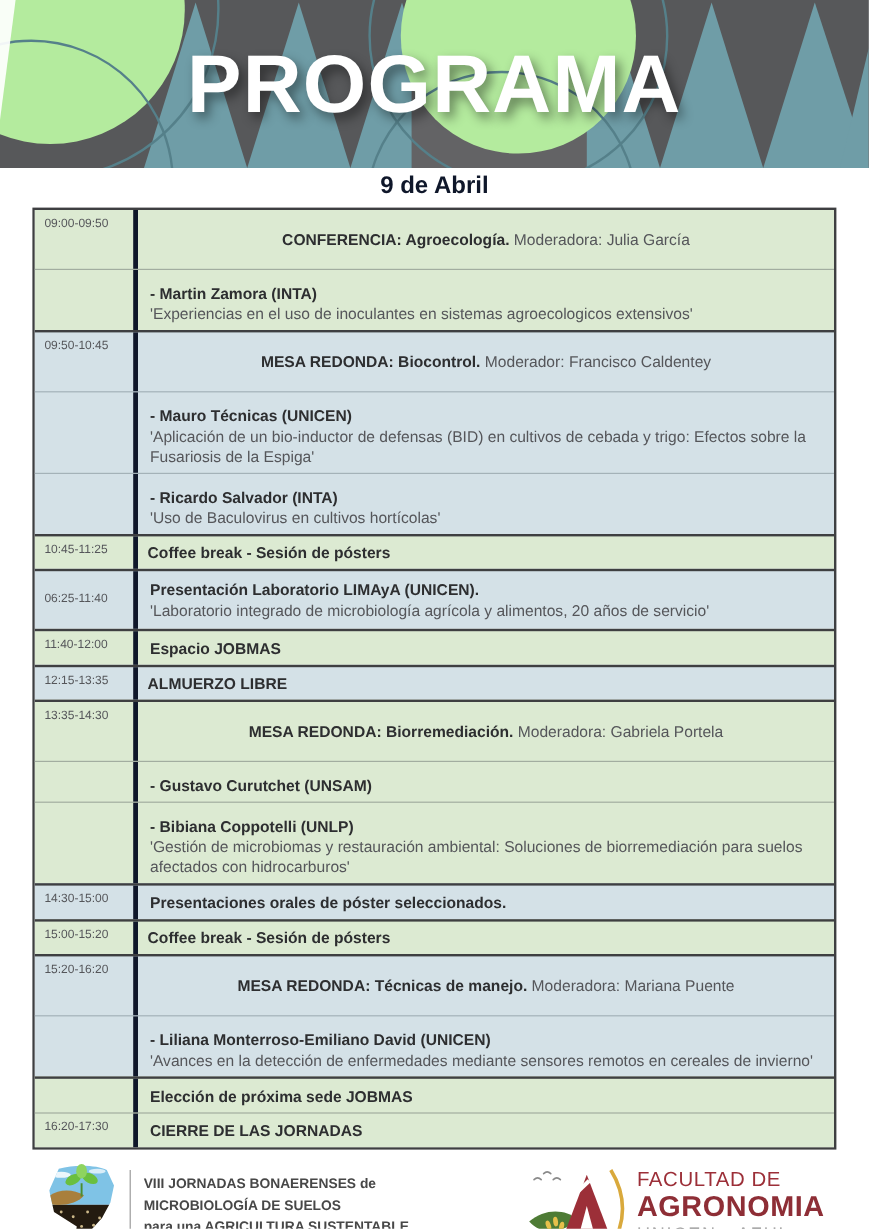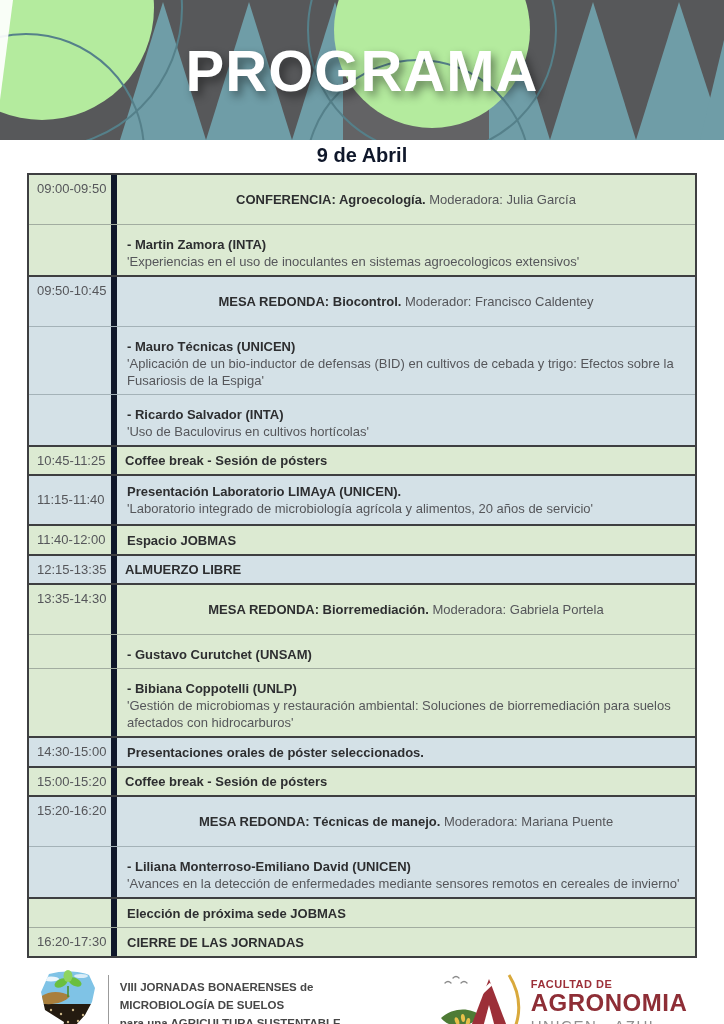--- a/index.html
+++ b/index.html
@@ -6,63 +6,63 @@
   body{
     width:724px;height:1024px;overflow:hidden;background:#ffffff;
     font-family:"Liberation Sans","DejaVu Sans",sans-serif;
     -webkit-font-smoothing:antialiased;
   }
   
   .banner{position:relative;height:140px;background:#57585a;overflow:hidden}
   .banner svg{position:absolute;inset:0;display:block}
   .banner-title{
     position:absolute;inset:0;display:flex;align-items:center;justify-content:center;
-    margin:0;color:#ffffff;font-size:58px;font-weight:bold;letter-spacing:1px;
+    margin:0;color:#ffffff;font-size:68px;font-weight:bold;letter-spacing:1px;
     text-shadow:4px 5px 10px rgba(0,0,0,.45);
   }
   
   .date-heading{
     text-align:center;font-weight:bold;font-size:20px;color:#0f172a;
     padding:4px 0 6px 0;
   }
   
   .schedule{
     margin:0 27px;border:2px solid #3e3f41;
   }
   .group{border-top:2px solid #3e3f41}
   .group:first-child{border-top:none}
   .bg-green{background:#dcead2}
   .bg-blue{background:#d4e1e7}
   .subrow{display:flex;border-top:1px solid #a2ada0}
   .bg-blue .subrow{border-top-color:#a4b2b8}
   .subrow:first-child{border-top:none}
   .timecell{
     flex:0 0 72px;padding:6px 2px 2px 8px;
-    font-size:13px;color:#55565a;border-right:6px solid #0f172a;
+    font-size:10px;color:#55565a;border-right:4px solid #0f172a;
   }
   .subrow.vcenter .timecell{display:flex;align-items:center;padding-top:0}
   .contentcell{flex:1;font-size:13px;color:#55565a;line-height:17px}
   .t-session-title{text-align:center;padding:16px 8px}
   .t-break-center{text-align:left;padding:5px 8px}
   .t-bold-left{padding:6px 10px 5px 10px}
   .t-titled-left{padding:7px 10px}
   .t-speaker{padding:11px 10px 5px 10px}
   .b{font-weight:bold;color:#2d2e30}
   .n{font-weight:normal;color:#55565a}
   .talk{color:#55565a}
   
   .footer{
     display:flex;align-items:center;justify-content:center;gap:96px;
     padding-top:12px;
   }
   .footer-left,.footer-right{display:flex;align-items:center}
   .vrule{width:1px;height:62px;background:#9b9b9b;margin:0 11px 0 9px}
   .lf-text{font-size:11.5px;font-weight:bold;color:#474747;line-height:1.55}
   .rf-text{margin-left:8px;line-height:1.1}
-  .rf-line1{font-size:11px;font-weight:bold;color:#9c2f38;letter-spacing:.5px}
+  .rf-line1{font-size:17px;font-weight:normal;color:#9c2f38;letter-spacing:.5px}
   .rf-line2{font-size:24px;font-weight:bold;color:#8e2e36;letter-spacing:.5px}
   .rf-line3{font-size:15px;color:#8f8f8f;letter-spacing:1.5px;margin-top:2px}
 </style>
 </head>
 <body>
 
 <div class="banner">
   <svg width="724" height="140" viewBox="0 0 724 140" aria-hidden="true">
     <rect x="0" y="0" width="724" height="140" fill="#57585a"></rect>
 
@@ -135,21 +135,21 @@
     <div class="group bg-green">
       <div class="subrow">
         <div class="timecell">10:45-11:25</div>
         <div class="contentcell t-break-center">
           <div class="b">Coffee break - Sesión de pósters</div>
         </div>
       </div>
     </div>
     <div class="group bg-blue">
       <div class="subrow vcenter">
-        <div class="timecell">11:15-11:40</div>
+        <div class="timecell">06:25-11:40</div>
         <div class="contentcell t-titled-left">
           <div class="b">Presentación Laboratorio LIMAyA (UNICEN).</div>
           <div class="talk">'Laboratorio integrado de microbiología agrícola y alimentos, 20 años de servicio'</div>
         </div>
       </div>
     </div>
     <div class="group bg-green">
       <div class="subrow">
         <div class="timecell">11:40-12:00</div>
         <div class="contentcell t-bold-left">

